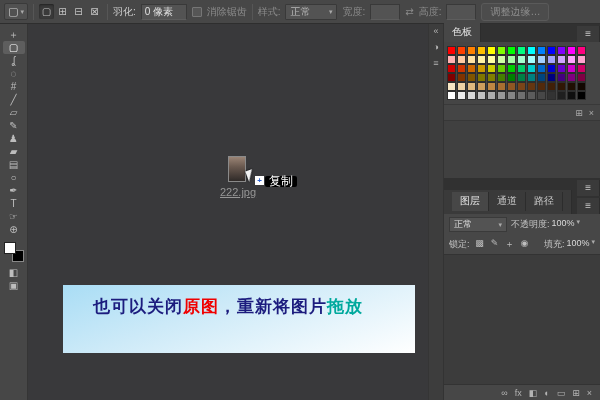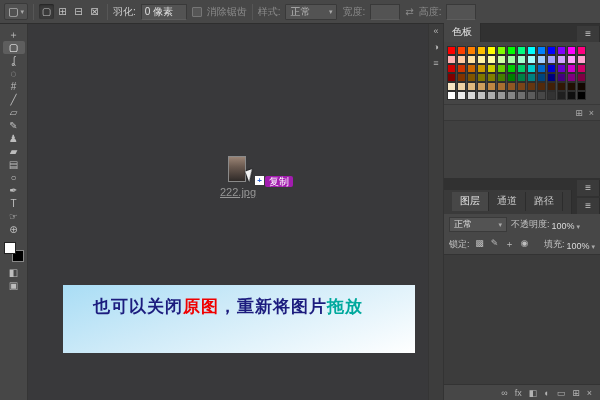--- a/index.html
+++ b/index.html
@@ -42,21 +42,21 @@
   .fg { position:absolute; left:0; top:0; width:12px; height:12px; background:#ffffff; border:1px solid #222; z-index:2; }
   .bg { position:absolute; right:0; bottom:0; width:12px; height:12px; background:#000000; border:1px solid #888; }
   .tool-extra { width:22px; height:13px; font-size:10px; line-height:13px; text-align:center; color:#bdbdbd; }
 
   
   .canvas { flex:1; background:#39393b; position:relative; overflow:hidden; }
   .drag-thumb { position:absolute; left:200px; top:132px; width:18px; height:26px; border:1px solid #8a8a8a; background:linear-gradient(180deg,#9a8475 0%,#6b5a50 40%,#2f2a28 100%); }
   .drag-cursor { position:absolute; left:219px; top:146px; display:flex; align-items:flex-start; gap:1px; }
   .cursor-arrow { width:0; height:0; border-top:11px solid #f2f2f2; border-right:7px solid transparent; transform:rotate(-20deg); filter:drop-shadow(0 0 1px #000); }
   .plus-box { width:9px; height:9px; background:#fff; color:#2f63d0; font-size:8px; line-height:9px; text-align:center; font-weight:bold; margin-top:6px; }
-  .copy-badge { margin-top:6px; background:#a21caf; color:#fff; font-size:10px; line-height:11px; padding:0 4px; border-radius:2px; white-space:nowrap; }
+  .copy-badge { margin-top:6px; background:#000000; color:#fff; font-size:12px; line-height:11px; padding:0 4px; border-radius:2px; white-space:nowrap; }
   .file-label { position:absolute; left:192px; top:162px; font-size:11px; color:#969696;text-decoration:underline; }
 
   
   .banner { position:absolute; left:35px; top:261px; width:352px; height:68px; background:linear-gradient(160deg,#a9ddf5 0%,#cdeaf8 40%,#ffffff 100%); padding:9px 0 0 30px; }
   .banner p { font-family:"DejaVu Serif","Liberation Serif",serif; font-weight:bold; font-size:17px; line-height:25px; letter-spacing:1px; }
 
   
   .dock { width:172px; flex:0 0 172px; display:flex; background:#424242; border-left:1px solid #353535; }
   .dock-strip { width:15px; flex:0 0 15px; background:#3d3d3d; border-right:1px solid #333; display:flex; flex-direction:column; align-items:center; padding-top:2px; gap:6px; }
   .dock-strip span { font-size:9px; color:#b5b5b5; line-height:10px; }
@@ -69,21 +69,21 @@
 
   .swatch-grid { display:grid; grid-template-columns:repeat(14,10px); padding:4px 3px; background:#454545; }
   .swatch-grid span { width:9px; height:9px; border:1px solid #2d2d2d; }
   .swatch-footer { height:16px; background:#454545; border-top:1px solid #393939; display:flex; justify-content:flex-end; align-items:center; gap:6px; padding:0 6px; flex:0 0 16px; }
   .swatch-footer span { font-size:9px; color:#a8a8a8; }
 
   .dock-spacer { flex:0 0 58px; background:#404040; border-top:1px solid #373737; }
 
   .layers-controls { background:#474747; padding:3px 5px; display:flex; align-items:center; gap:4px; font-size:9px; color:#c4c4c4; }
   .blend-select { display:flex; align-items:center; justify-content:space-between; background:#535353; border:1px solid #3a3a3a; width:58px; height:15px; padding:0 4px; font-size:9px; color:#dadada; }
-  .mini-drop { display:flex; align-items:flex-end; gap:2px; }
+  .mini-drop { display:flex; align-items:flex-start; gap:2px; }
   .mini-drop .val { color:#dadada; }
   .lock-icons { display:flex; gap:3px; }
   .lock-icons span { font-size:9px; color:#bdbdbd; width:12px; text-align:center; }
   .layers-list { flex:1; background:#3c3c3c; border-top:1px solid #333; }
   .layers-footer { height:16px; background:#474747; border-top:1px solid #333; display:flex; align-items:center; justify-content:flex-end; gap:7px; padding:0 8px; flex:0 0 16px; }
   .layers-footer span { font-size:9px; color:#b3b3b3; }
 </style>
 </head>
 <body>
 
@@ -111,20 +111,21 @@
     <span class="opt-label disabled" data-name="style-label">样式:</span>
     <span class="dropdown" data-name="style-dropdown">
       <span data-name="style-value">正常</span>
       <span class="tiny-arrow" data-name="chevron-down-icon">▾</span>
     </span>
     <span class="opt-label disabled" data-name="width-label">宽度:</span>
     <input class="opt-input small" data-name="width-input" readonly="" style="">
     <span class="opt-label disabled" data-name="swap-dimensions-icon">⇄</span>
     <span class="opt-label disabled" data-name="height-label">高度:</span>
     <input class="opt-input small" data-name="height-input" readonly="" style="">
+    <button class="btn" data-name="refine-edge-button">调整边缘…</button>
   </div>
 
   <div class="main" data-name="workspace">
 
     <div class="toolbar" data-name="tools-panel">
       <div class="tools" data-name="tool-list">
           <span data-name="move-tool">＋</span>
           <span data-name="rectangular-marquee-tool" class="active">▢</span>
           <span data-name="lasso-tool">ʆ</span>
           <span data-name="quick-selection-tool">◌</span>

